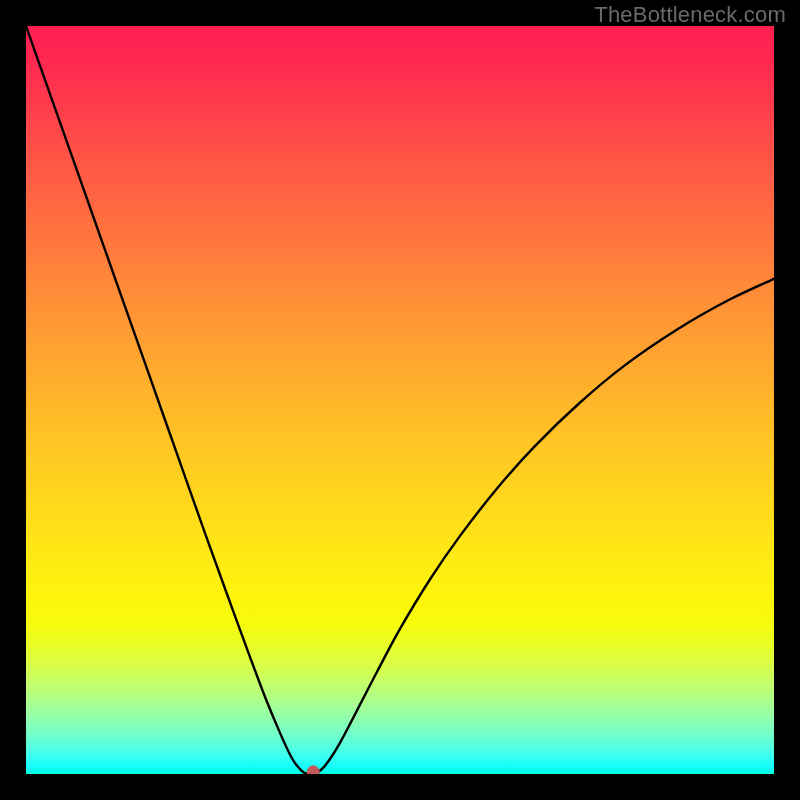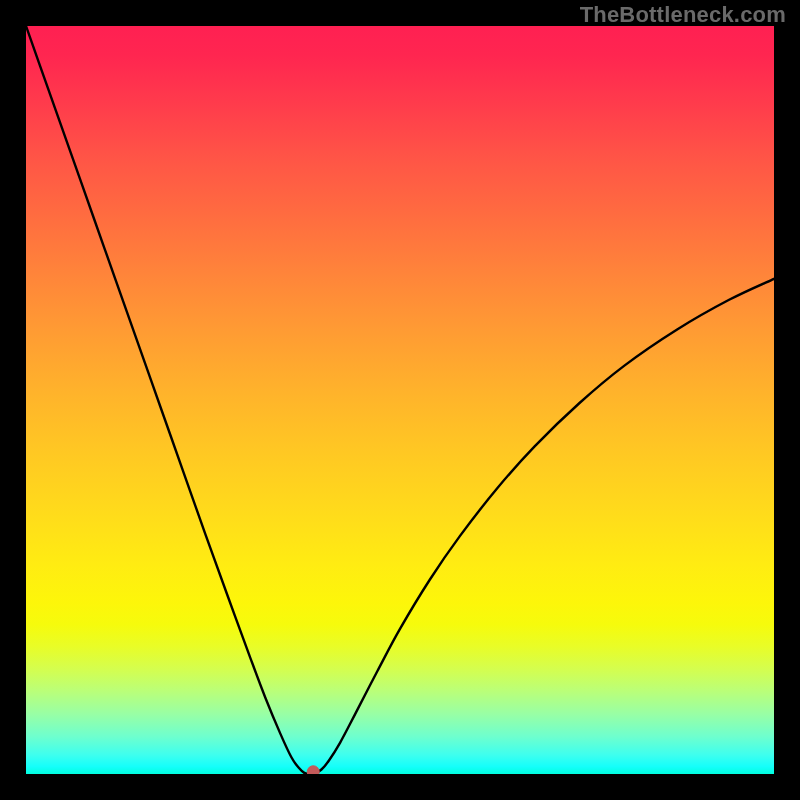--- a/index.html
+++ b/index.html
@@ -10,21 +10,21 @@
     position: relative;
     font-family: Arial, Helvetica, sans-serif;
     overflow: hidden;
   }
   .attribution {
     position: absolute;
     top: 2px;
     right: 14px;
     color: #6a6a6a;
     font-size: 22px;
-    font-weight: 700;
+    font-weight: 400;
     z-index: 10;
     letter-spacing: 0.2px;
   }
   .plot-area {
     position: absolute;
     left: 26px;
     top: 26px;
     width: 748px;
     height: 748px;
   }

